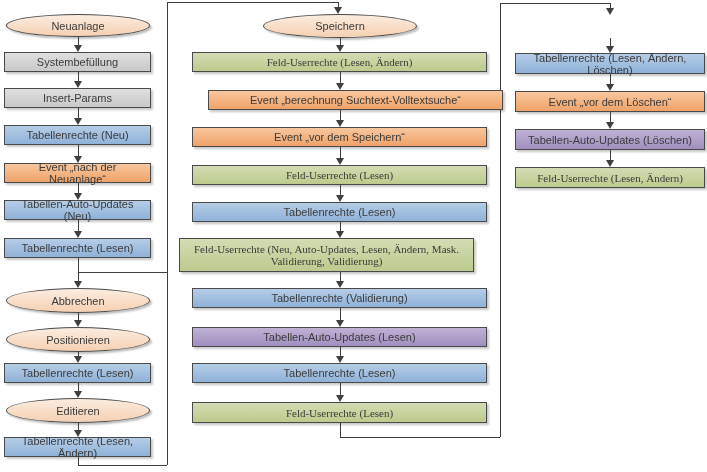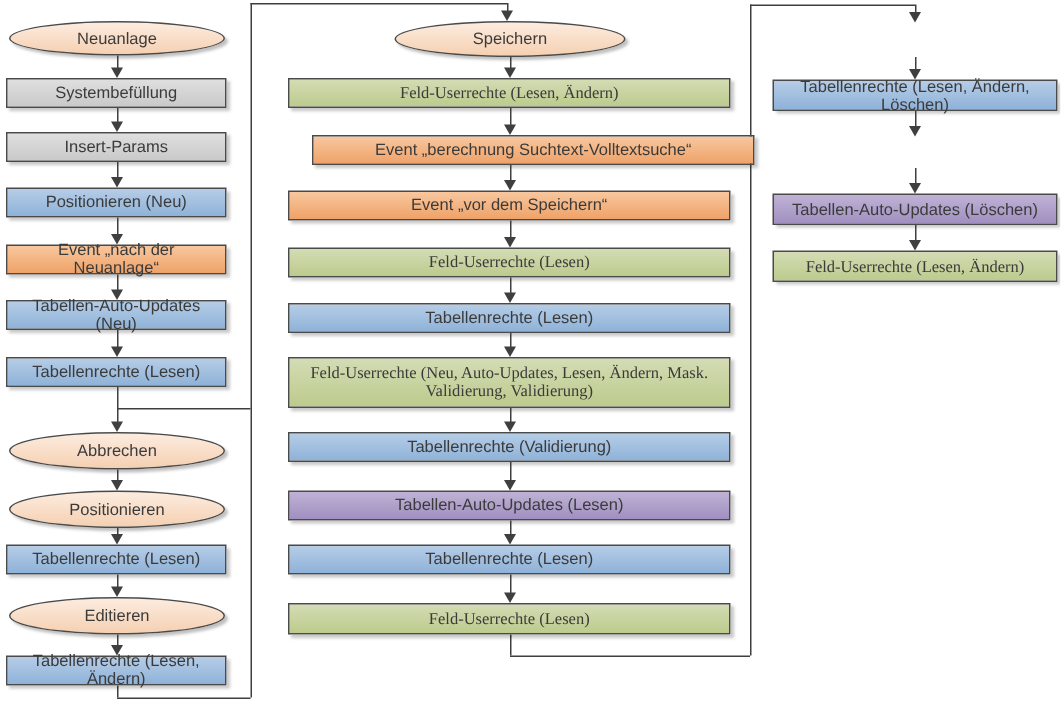--- a/index.html
+++ b/index.html
@@ -51,21 +51,21 @@
   <div class="vline" style="left:500px;top:3px;height:434px"></div>
   <div class="hline" style="left:500px;top:3px;width:110px"></div>
   <div class="arrow" style="left:606px;top:3px;height:12px"></div>
 
   <div class="node ellipse peach" style="left:6px;top:14px;width:144px;height:23px">Neuanlage</div>
   <div class="arrow" style="left:74px;top:37px;height:15px"></div>
   <div class="node box gray" style="left:4px;top:52px;width:147px;height:20px">Systembefüllung</div>
   <div class="arrow" style="left:74px;top:72px;height:16px"></div>
   <div class="node box gray" style="left:4px;top:88px;width:147px;height:20px">Insert-Params</div>
   <div class="arrow" style="left:74px;top:108px;height:17px"></div>
-  <div class="node box blue" style="left:4px;top:125px;width:147px;height:20px">Positionieren (Neu)</div>
+  <div class="node box blue" style="left:4px;top:125px;width:147px;height:20px">Tabellenrechte (Neu)</div>
   <div class="arrow" style="left:74px;top:145px;height:18px"></div>
   <div class="node box orange" style="left:4px;top:163px;width:147px;height:20px">Event „nach der Neuanlage“</div>
   <div class="arrow" style="left:74px;top:183px;height:17px"></div>
   <div class="node box blue" style="left:4px;top:200px;width:147px;height:20px">Tabellen-Auto-Updates (Neu)</div>
   <div class="arrow" style="left:74px;top:220px;height:18px"></div>
   <div class="node box blue" style="left:4px;top:238px;width:147px;height:20px">Tabellenrechte (Lesen)</div>
   <div class="arrow" style="left:74px;top:258px;height:30px"></div>
   <div class="node ellipse peach" style="left:6px;top:288px;width:144px;height:25px">Abbrechen</div>
   <div class="arrow" style="left:74px;top:313px;height:14px"></div>
   <div class="node ellipse peach" style="left:6px;top:327px;width:144px;height:25px">Positionieren</div>
@@ -81,31 +81,32 @@
   <div class="node box green" style="left:192px;top:52px;width:295px;height:20px">Feld-Userrechte (Lesen, Ändern)</div>
   <div class="arrow" style="left:336px;top:72px;height:18px"></div>
   <div class="node box orange" style="left:208px;top:90px;width:295px;height:20px">Event „berechnung Suchtext-Volltextsuche“</div>
   <div class="arrow" style="left:336px;top:110px;height:17px"></div>
   <div class="node box orange" style="left:192px;top:127px;width:295px;height:20px">Event „vor dem Speichern“</div>
   <div class="arrow" style="left:336px;top:147px;height:18px"></div>
   <div class="node box green" style="left:192px;top:165px;width:295px;height:20px">Feld-Userrechte (Lesen)</div>
   <div class="arrow" style="left:336px;top:185px;height:17px"></div>
   <div class="node box blue" style="left:192px;top:202px;width:295px;height:20px">Tabellenrechte (Lesen)</div>
   <div class="arrow" style="left:336px;top:222px;height:16px"></div>
-  <div class="node box green" style="left:192px;top:238px;width:295px;height:34px">Feld-Userrechte (Neu, Auto-Updates, Lesen, Ändern, Mask. Validierung, Validierung)</div>
+  <div class="node box green" style="left:179px;top:238px;width:295px;height:34px">Feld-Userrechte (Neu, Auto-Updates, Lesen, Ändern, Mask. Validierung, Validierung)</div>
   <div class="arrow" style="left:336px;top:272px;height:16px"></div>
   <div class="node box blue" style="left:192px;top:288px;width:295px;height:20px">Tabellenrechte (Validierung)</div>
   <div class="arrow" style="left:336px;top:308px;height:19px"></div>
   <div class="node box purple" style="left:192px;top:327px;width:295px;height:20px">Tabellen-Auto-Updates (Lesen)</div>
   <div class="arrow" style="left:336px;top:347px;height:16px"></div>
   <div class="node box blue" style="left:192px;top:363px;width:295px;height:20px">Tabellenrechte (Lesen)</div>
   <div class="arrow" style="left:336px;top:383px;height:19px"></div>
   <div class="node box green" style="left:192px;top:402px;width:295px;height:21px">Feld-Userrechte (Lesen)</div>
 
   <div class="arrow" style="left:606px;top:38px;height:15px"></div>
   <div class="node box blue" style="left:515px;top:53px;width:190px;height:21px">Tabellenrechte (Lesen, Ändern, Löschen)</div>
   <div class="arrow" style="left:606px;top:74px;height:17px"></div>
+  <div class="node box orange" style="left:515px;top:91px;width:190px;height:21px">Event „vor dem Löschen“</div>
   <div class="arrow" style="left:606px;top:112px;height:17px"></div>
   <div class="node box purple" style="left:515px;top:129px;width:190px;height:21px">Tabellen-Auto-Updates (Löschen)</div>
   <div class="arrow" style="left:606px;top:150px;height:17px"></div>
   <div class="node box green" style="left:515px;top:167px;width:190px;height:21px">Feld-Userrechte (Lesen, Ändern)</div>
 
 </div>
 
 </body></html>

